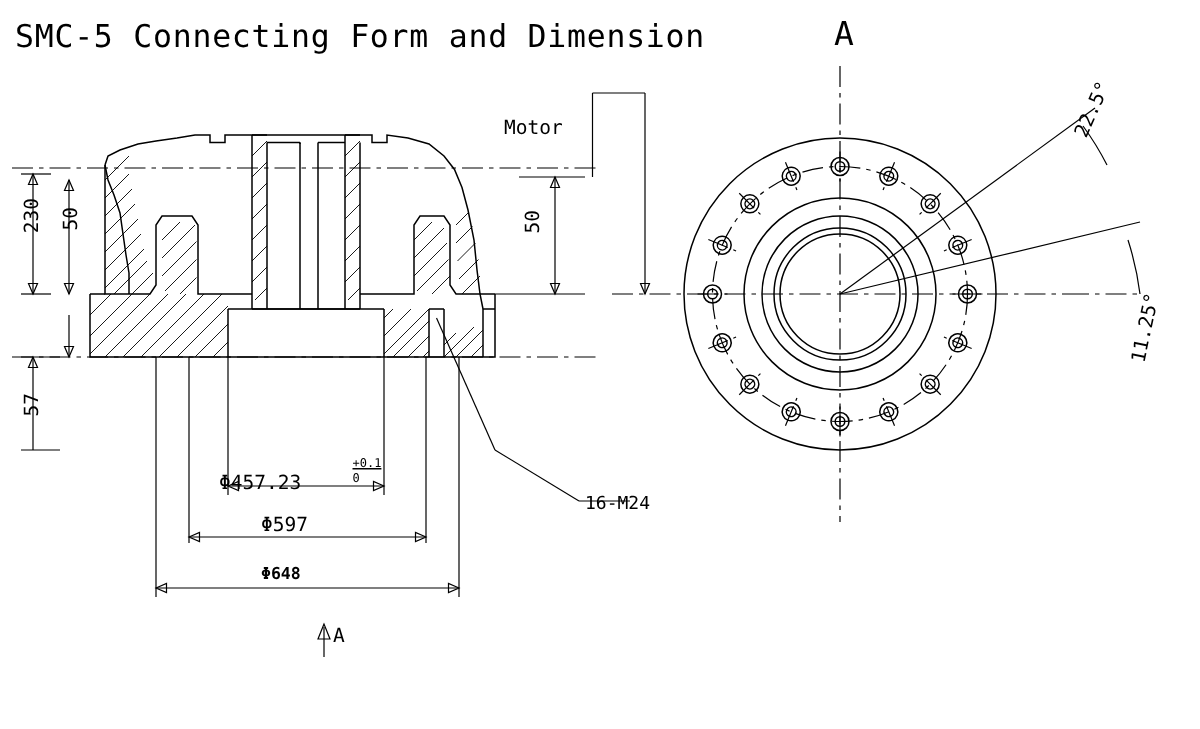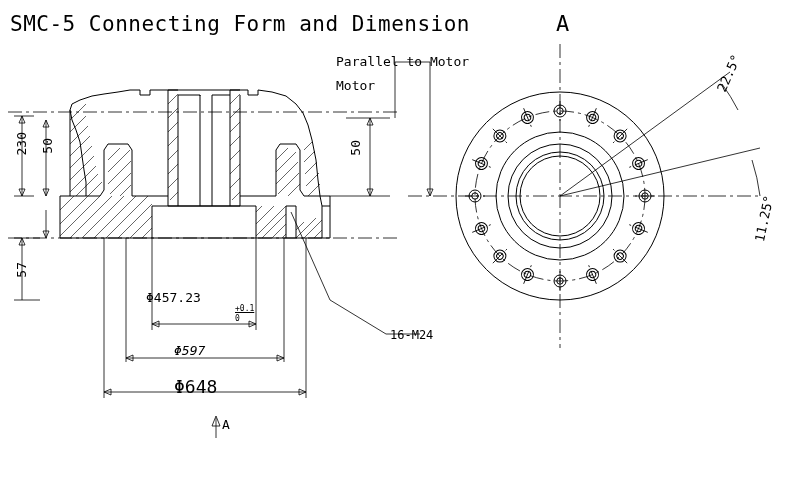--- a/index.html
+++ b/index.html
@@ -45,25 +45,25 @@
   }
   #lbl-axis {
     left: 336px;
     top: 78px;
     font-size: 13px;
   }
   #lbl-230 { left: 14px; top: 132px; font-size: 13px; }
   #lbl-50a { left: 40px; top: 138px; font-size: 13px; }
   #lbl-50b { left: 348px; top: 140px; font-size: 13px; }
   #lbl-57 { left: 14px; top: 262px; font-size: 13px; }
-  #lbl-d1 { left: 146px; top: 290px; font-size: 13px; }
+  #lbl-d1 { left: 146px; top: 315px; font-size: 13px; }
   #lbl-d1-sup { left: 235px; top: 304px; font-size: 8px; text-decoration: underline; }
   #lbl-d1-sub { left: 235px; top: 314px; font-size: 8px; }
-  #lbl-d2 { left: 174px; top: 343px; font-size: 13px; font-style: italic; }
-  #lbl-d3 { left: 174px; top: 376px; font-size: 18px; }
+  #lbl-d2 { left: 174px; top: 343px; font-size: 13px; }
+  #lbl-d3 { left: 174px; top: 376px; font-size: 11px; font-weight: bold; }
   #lbl-16m24 { left: 390px; top: 328px; font-size: 12px; text-align: right; }
   #lbl-sectionA { left: 222px; top: 417px; font-size: 13px; }
   #lbl-ang1 { left: 714px; top: 88px; font-size: 13px; transform: rotate(-66deg); transform-origin: left top; }
   #lbl-ang2 { left: 752px; top: 240px; font-size: 13px; transform: rotate(-78deg); transform-origin: left top; }
   svg#draw {
     position: absolute;
     left: 0; top: 0;
     width: 800px; height: 486px;
   }
   .ln { stroke: #000; fill: none; stroke-width: 1; }
@@ -403,21 +403,20 @@
       <path class="thin" d="M 760 196 A 200 200 0 0 0 752 160"></path>
 
       <line class="ctr" x1="712" y1="196" x2="760" y2="196"></line>
     </g>
 
   </svg>
 
   <div class="txt" id="title">SMC-5 Connecting Form and Dimension</div>
   <div class="txt" id="view-letter">A</div>
 
-  <div class="txt" id="lbl-parallel">Parallel to Motor</div>
   <div class="txt" id="lbl-axis">Motor</div>
 
   <div class="txt" id="lbl-230" style="writing-mode: vertical-rl; transform: rotate(180deg);">230</div>
   <div class="txt" id="lbl-50a" style="writing-mode: vertical-rl; transform: rotate(180deg);">50</div>
   <div class="txt" id="lbl-50b" style="writing-mode: vertical-rl; transform: rotate(180deg);">50</div>
   <div class="txt" id="lbl-57" style="writing-mode: vertical-rl; transform: rotate(180deg);">57</div>
 
   <div class="txt" id="lbl-d1">Φ457.23</div>
   <div class="txt" id="lbl-d1-sup">+0.1</div>
   <div class="txt" id="lbl-d1-sub">0</div>

